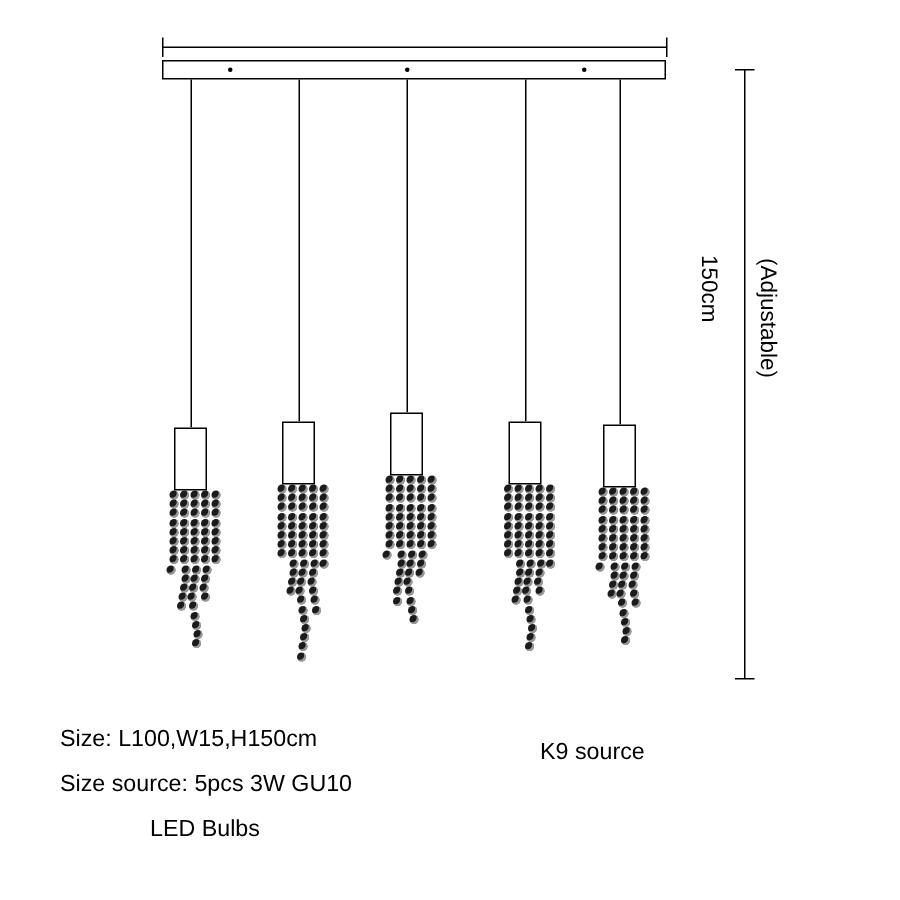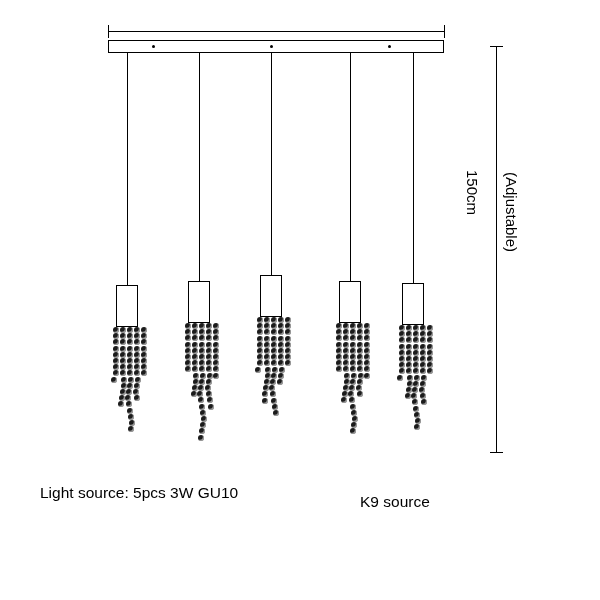--- a/index.html
+++ b/index.html
@@ -504,19 +504,21 @@
           <div class="bead" style="left: 28px; top: 18.6px;"></div>
           <div class="bead" style="left: 28px; top: 24.8px;"></div>
           <div class="bead" style="left: 28px; top: 31px;"></div>
           <div class="bead" style="left: 28px; top: 37.2px;"></div>
           <div class="bead" style="left: 28px; top: 43.4px;"></div>
         </div>
       </div>
     </div>
 
   <div class="specs-left" id="specs-left">
-      <div class="spec-line">Light source: 5pcs 3W GU10</div>
+      <div class="spec-line">Size: L100,W15,H150cm</div>
+      <div class="spec-line">Size source: 5pcs 3W GU10</div>
+      <div class="spec-line indent">LED Bulbs</div>
     </div>
   <div class="specs-right" id="specs-right">
       <div class="spec-line indent">K9 source</div>
     </div>
 
 </div>
 
 </body></html>

